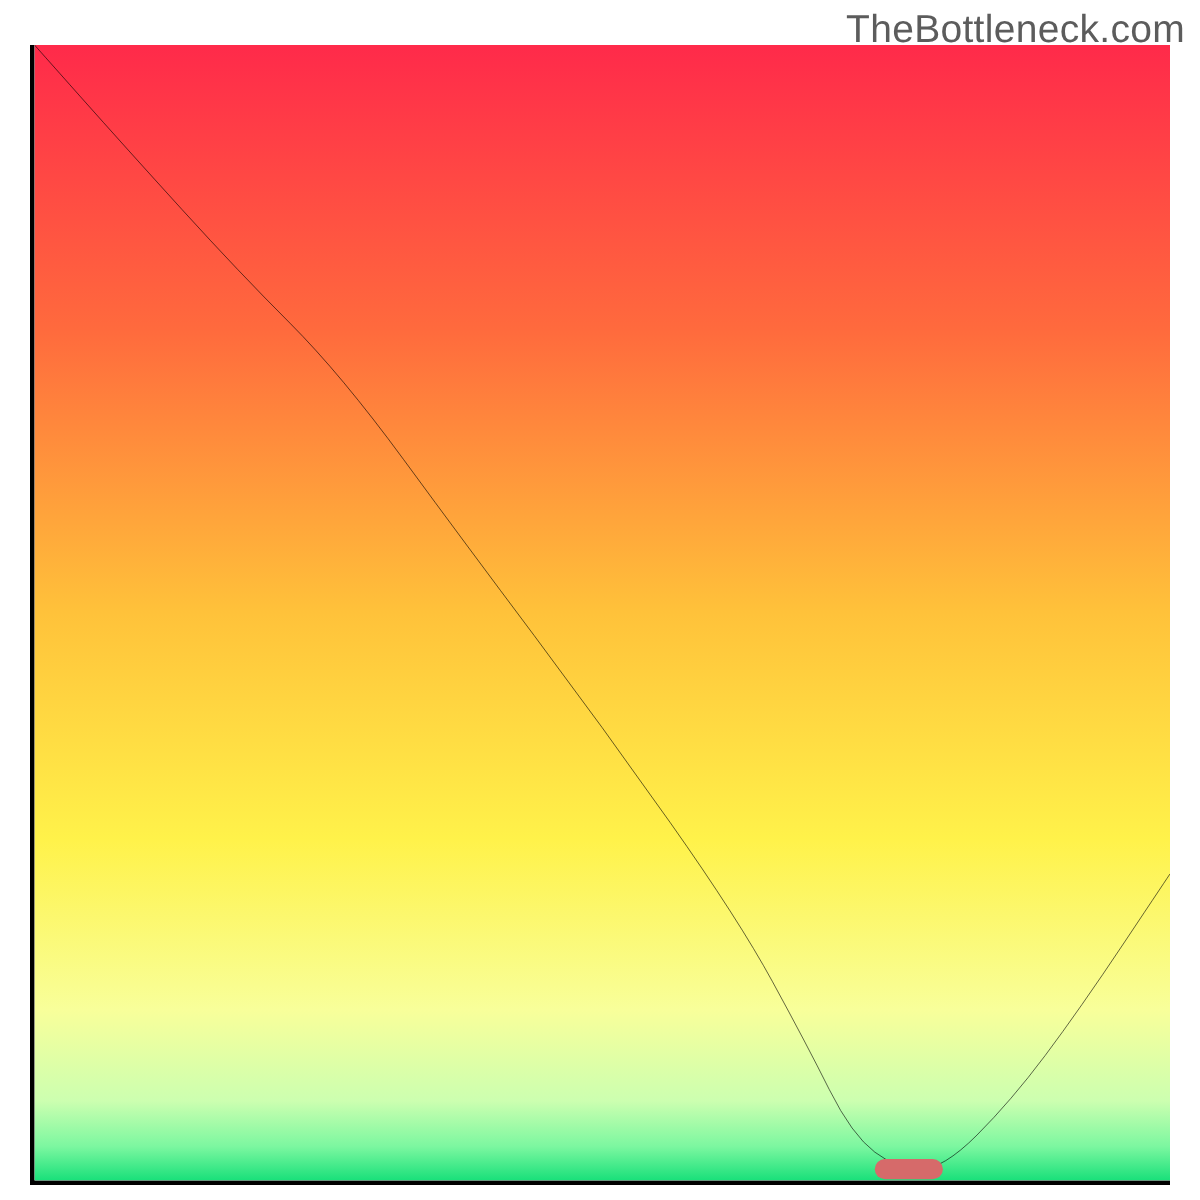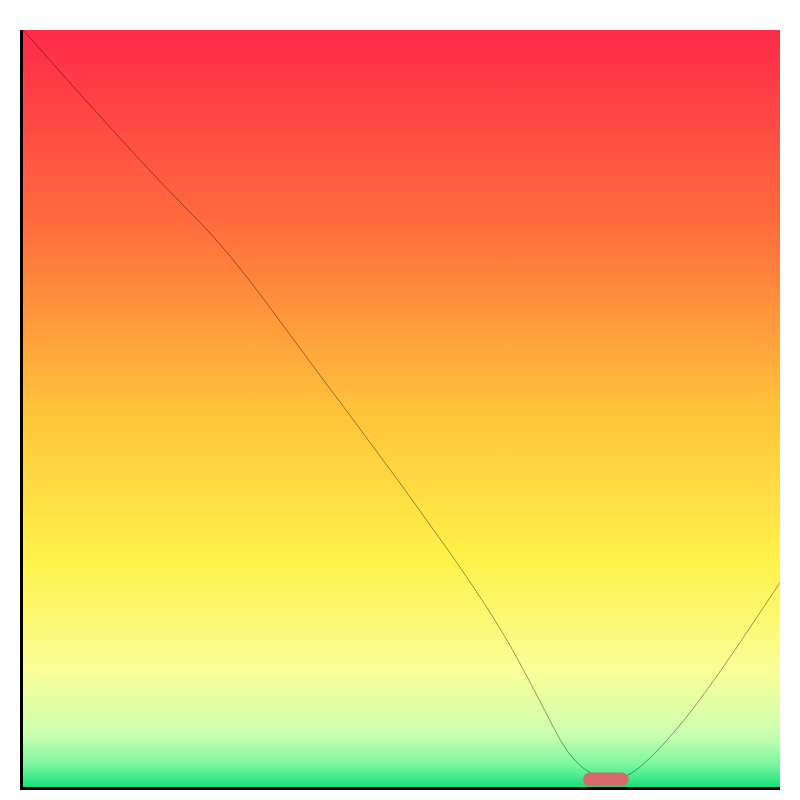--- a/index.html
+++ b/index.html
@@ -52,20 +52,21 @@
     z-index: 3;
   }
   .marker-group {
     z-index: 4;
   }
 </style>
 </head>
 <body>
 
 <div class="wrap">
+  <div class="watermark">TheBottleneck.com</div>
 
   <div class="plot-frame">
 
     <svg class="gradient" viewBox="0 0 100 100" preserveAspectRatio="none">
       <defs>
         <linearGradient id="bg-grad" x1="0" y1="0" x2="0" y2="1">
             <stop offset="0%" stop-color="#ff2a4a"></stop>
             <stop offset="25%" stop-color="#ff6a3d"></stop>
             <stop offset="50%" stop-color="#ffc23a"></stop>
             <stop offset="70%" stop-color="#fff24a"></stop>

